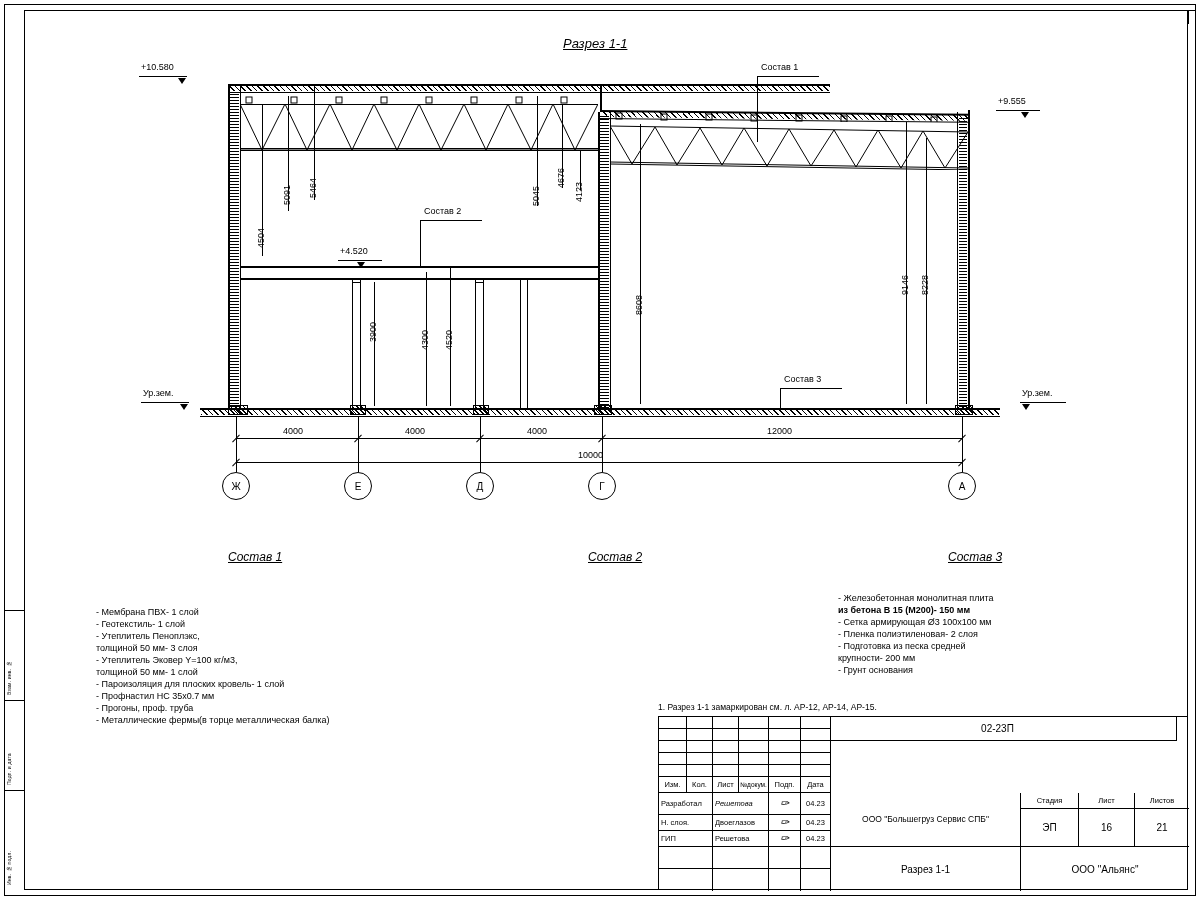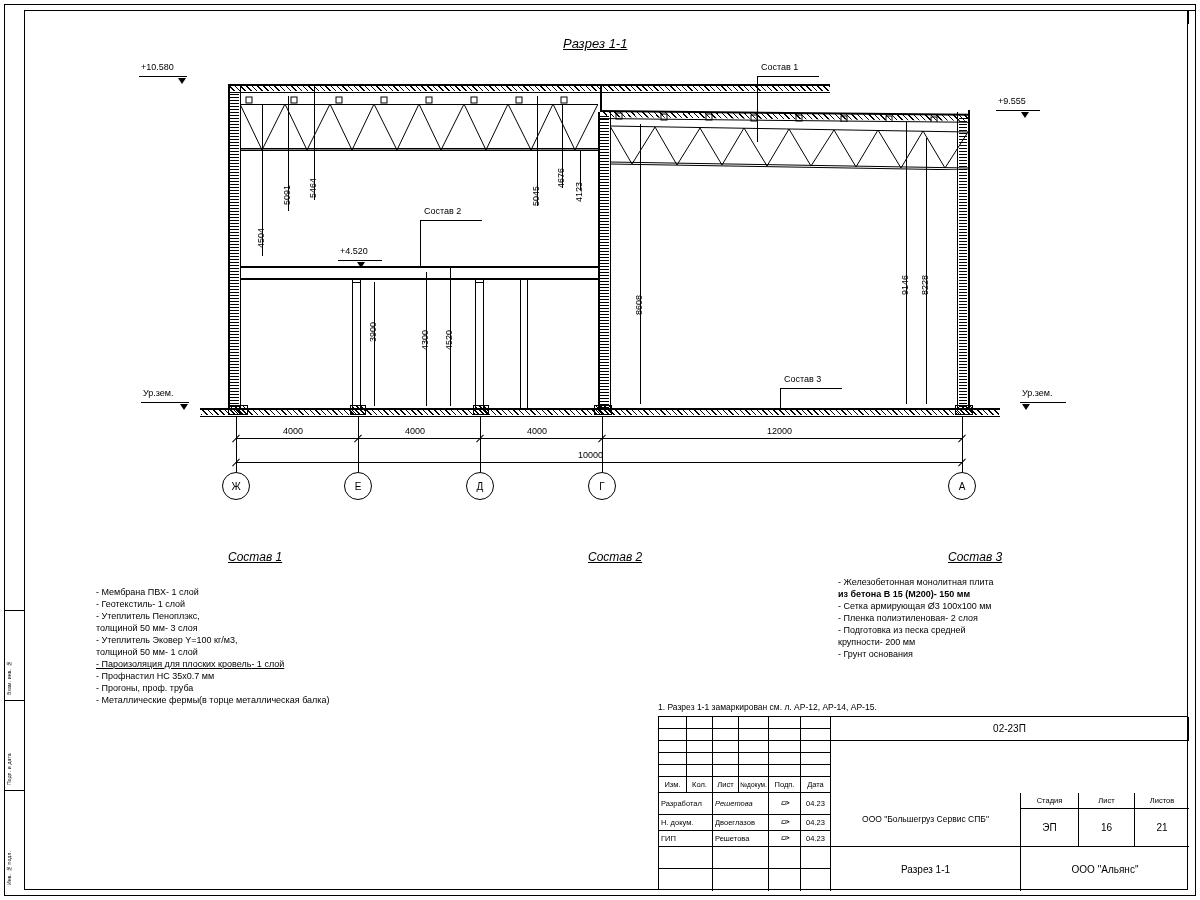--- a/index.html
+++ b/index.html
@@ -296,38 +296,38 @@
       <span>Д</span>
     </div>
   <div class="circle-grid" style="left:588px;top:472px;">
       <span>Г</span>
     </div>
   <div class="circle-grid" style="left:948px;top:472px;">
       <span>А</span>
     </div>
 
   <div class="section-title" style="left:228px;top:550px;font-size:12px;">Состав 1</div>
-  <div class="comp-block" style="left:96px;top:586px;width:340px;">
+  <div class="comp-block" style="left:96px;top:606px;width:340px;">
     <div style="position:relative;height:12px;"><span>- Мембрана ПВХ</span><span class="val" style="left:236px;top:0;">- 1 слой</span></div>
     <div style="position:relative;height:12px;"><span>- Геотекстиль</span><span class="val" style="left:236px;top:0;">- 1 слой</span></div>
     <div style="position:relative;height:12px;"><span>- Утеплитель Пеноплэкс,</span><span class="val" style="left:236px;top:0;"></span></div>
     <div style="position:relative;height:12px;"><span>  толщиной 50 мм</span><span class="val" style="left:236px;top:0;">- 3 слоя</span></div>
     <div style="position:relative;height:12px;"><span>- Утеплитель Эковер Y=100 кг/м3,</span><span class="val" style="left:236px;top:0;"></span></div>
     <div style="position:relative;height:12px;"><span>  толщиной 50 мм</span><span class="val" style="left:236px;top:0;">- 1 слой</span></div>
-    <div style="position:relative;height:12px;text-decoration:underline;"><span>- Пароизоляция для плоских кровель</span><span class="val" style="left:236px;top:0;">- 1 слой</span></div>
+    <div style="position:relative;height:12px;"><span>- Пароизоляция для плоских кровель</span><span class="val" style="left:236px;top:0;">- 1 слой</span></div>
     <div style="position:relative;height:12px;"><span>- Профнастил НС 35х0.7 мм</span></div>
     <div style="position:relative;height:12px;"><span>- Прогоны, проф. труба</span></div>
     <div style="position:relative;height:12px;"><span>- Металлические фермы(в торце металлическая балка)</span></div>
   </div>
 
   <div class="section-title" style="left:588px;top:550px;font-size:12px;">Состав 2</div>
 
   <div class="section-title" style="left:948px;top:550px;font-size:12px;">Состав 3</div>
   <div class="comp-block" style="left:838px;top:576px;width:320px;">
-    <div style="position:relative;height:12px;"><span>- Железобетонная  монолитная плита</span></div>
+    <div style="position:relative;height:12px;margin-top:16px;"><span>- Железобетонная  монолитная плита</span></div>
     <div style="position:relative;height:12px;font-weight:bold;"><span>  из бетона В 15 (М200)</span><span class="val" style="left:244px;top:0;">- 150 мм</span></div>
     <div style="position:relative;height:12px;"><span>- Сетка армирующая Ø3 100х100 мм</span></div>
     <div style="position:relative;height:12px;"><span>- Пленка полиэтиленовая</span><span class="val" style="left:244px;top:0;">- 2 слоя</span></div>
     <div style="position:relative;height:12px;"><span>- Подготовка из песка средней</span></div>
     <div style="position:relative;height:12px;"><span>  крупности</span><span class="val" style="left:244px;top:0;">- 200 мм</span></div>
     <div style="position:relative;height:12px;"><span>- Грунт основания</span></div>
   </div>
 
   <div class="note" style="left:658px;top:702px;">1. Разрез 1-1 замаркирован см. л. АР-12, АР-14, АР-15.</div>
 
@@ -375,21 +375,21 @@
     <div class="tb-cell" style="left:110px;top:60px;width:32px;height:16px;">Подп.</div>
     <div class="tb-cell" style="left:142px;top:60px;width:30px;height:16px;">Дата</div>
 
     <div class="tb-cell left" style="left:0;top:76px;width:54px;height:22px;">Разработал</div>
     <div class="tb-cell left" style="left:54px;top:76px;width:56px;height:22px;font-style:italic;">Решетова</div>
     <div class="tb-cell" style="left:110px;top:76px;width:32px;height:22px;">
         <span class="sig">✑</span>
       </div>
     <div class="tb-cell" style="left:142px;top:76px;width:30px;height:22px;">04.23</div>
 
-    <div class="tb-cell left" style="left:0;top:98px;width:54px;height:16px;">Н. докум.</div>
+    <div class="tb-cell left" style="left:0;top:98px;width:54px;height:16px;">Н. слоя.</div>
     <div class="tb-cell left" style="left:54px;top:98px;width:56px;height:16px;">Двоеглазов</div>
     <div class="tb-cell" style="left:110px;top:98px;width:32px;height:16px;">
         <span class="sig">✑</span>
       </div>
     <div class="tb-cell" style="left:142px;top:98px;width:30px;height:16px;">04.23</div>
 
     <div class="tb-cell left" style="left:0;top:114px;width:54px;height:16px;">ГИП</div>
     <div class="tb-cell left" style="left:54px;top:114px;width:56px;height:16px;">Решетова</div>
     <div class="tb-cell" style="left:110px;top:114px;width:32px;height:16px;">
         <span class="sig">✑</span>
@@ -398,21 +398,21 @@
 
     <div class="tb-cell" style="left:0;top:130px;width:54px;height:22px;"></div>
     <div class="tb-cell" style="left:54px;top:130px;width:56px;height:22px;"></div>
     <div class="tb-cell" style="left:110px;top:130px;width:32px;height:22px;"></div>
     <div class="tb-cell" style="left:142px;top:130px;width:30px;height:22px;"></div>
     <div class="tb-cell nb-b" style="left:0;top:152px;width:54px;height:22px;"></div>
     <div class="tb-cell nb-b" style="left:54px;top:152px;width:56px;height:22px;"></div>
     <div class="tb-cell nb-b" style="left:110px;top:152px;width:32px;height:22px;"></div>
     <div class="tb-cell nb-b" style="left:142px;top:152px;width:30px;height:22px;"></div>
 
-    <div class="tb-cell" style="left:172px;top:0;width:358px;height:24px;">
+    <div class="tb-cell" style="left:160px;top:0;width:358px;height:24px;">
         <span class="tb-big">02-23П</span>
       </div>
     <div class="tb-cell" style="left:172px;top:76px;width:190px;height:54px;font-size:8.5px;">ООО "Большегруз Сервис СПБ"</div>
 
     <div class="tb-cell" style="left:362px;top:76px;width:58px;height:16px;text-align:center;">Стадия</div>
     <div class="tb-cell" style="left:420px;top:76px;width:56px;height:16px;">Лист</div>
     <div class="tb-cell nb-r" style="left:476px;top:76px;width:54px;height:16px;">Листов</div>
 
     <div class="tb-cell" style="left:362px;top:92px;width:58px;height:38px;">
         <span class="tb-big">ЭП</span>

